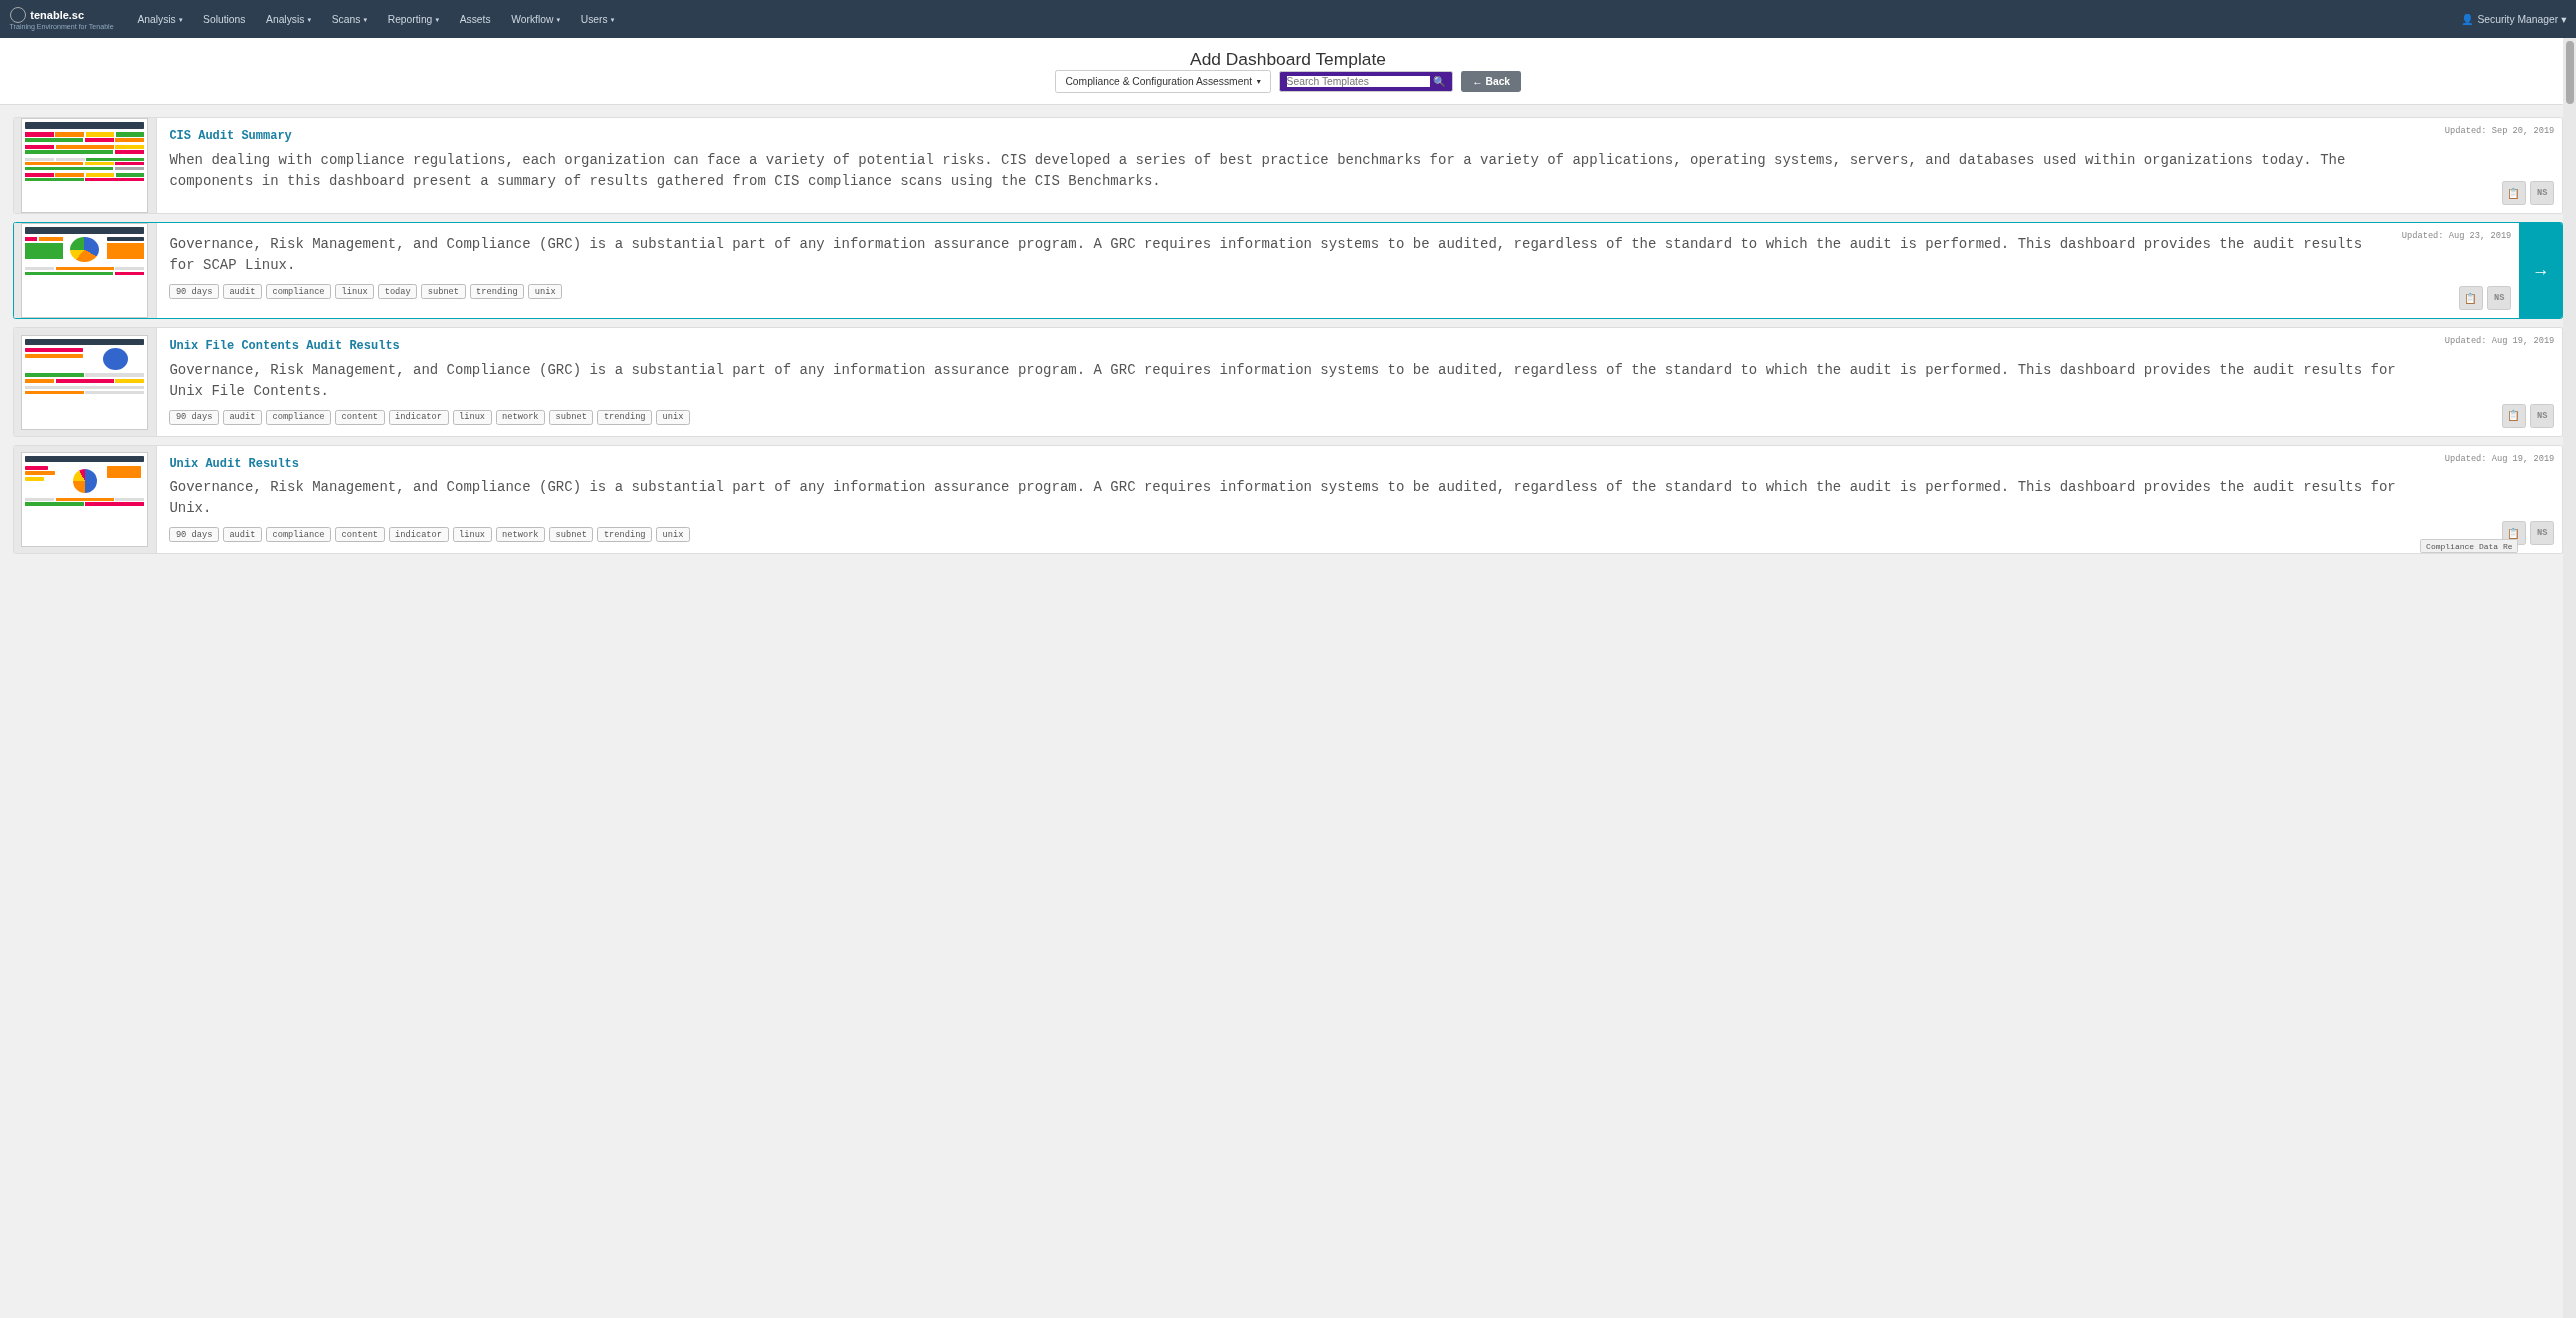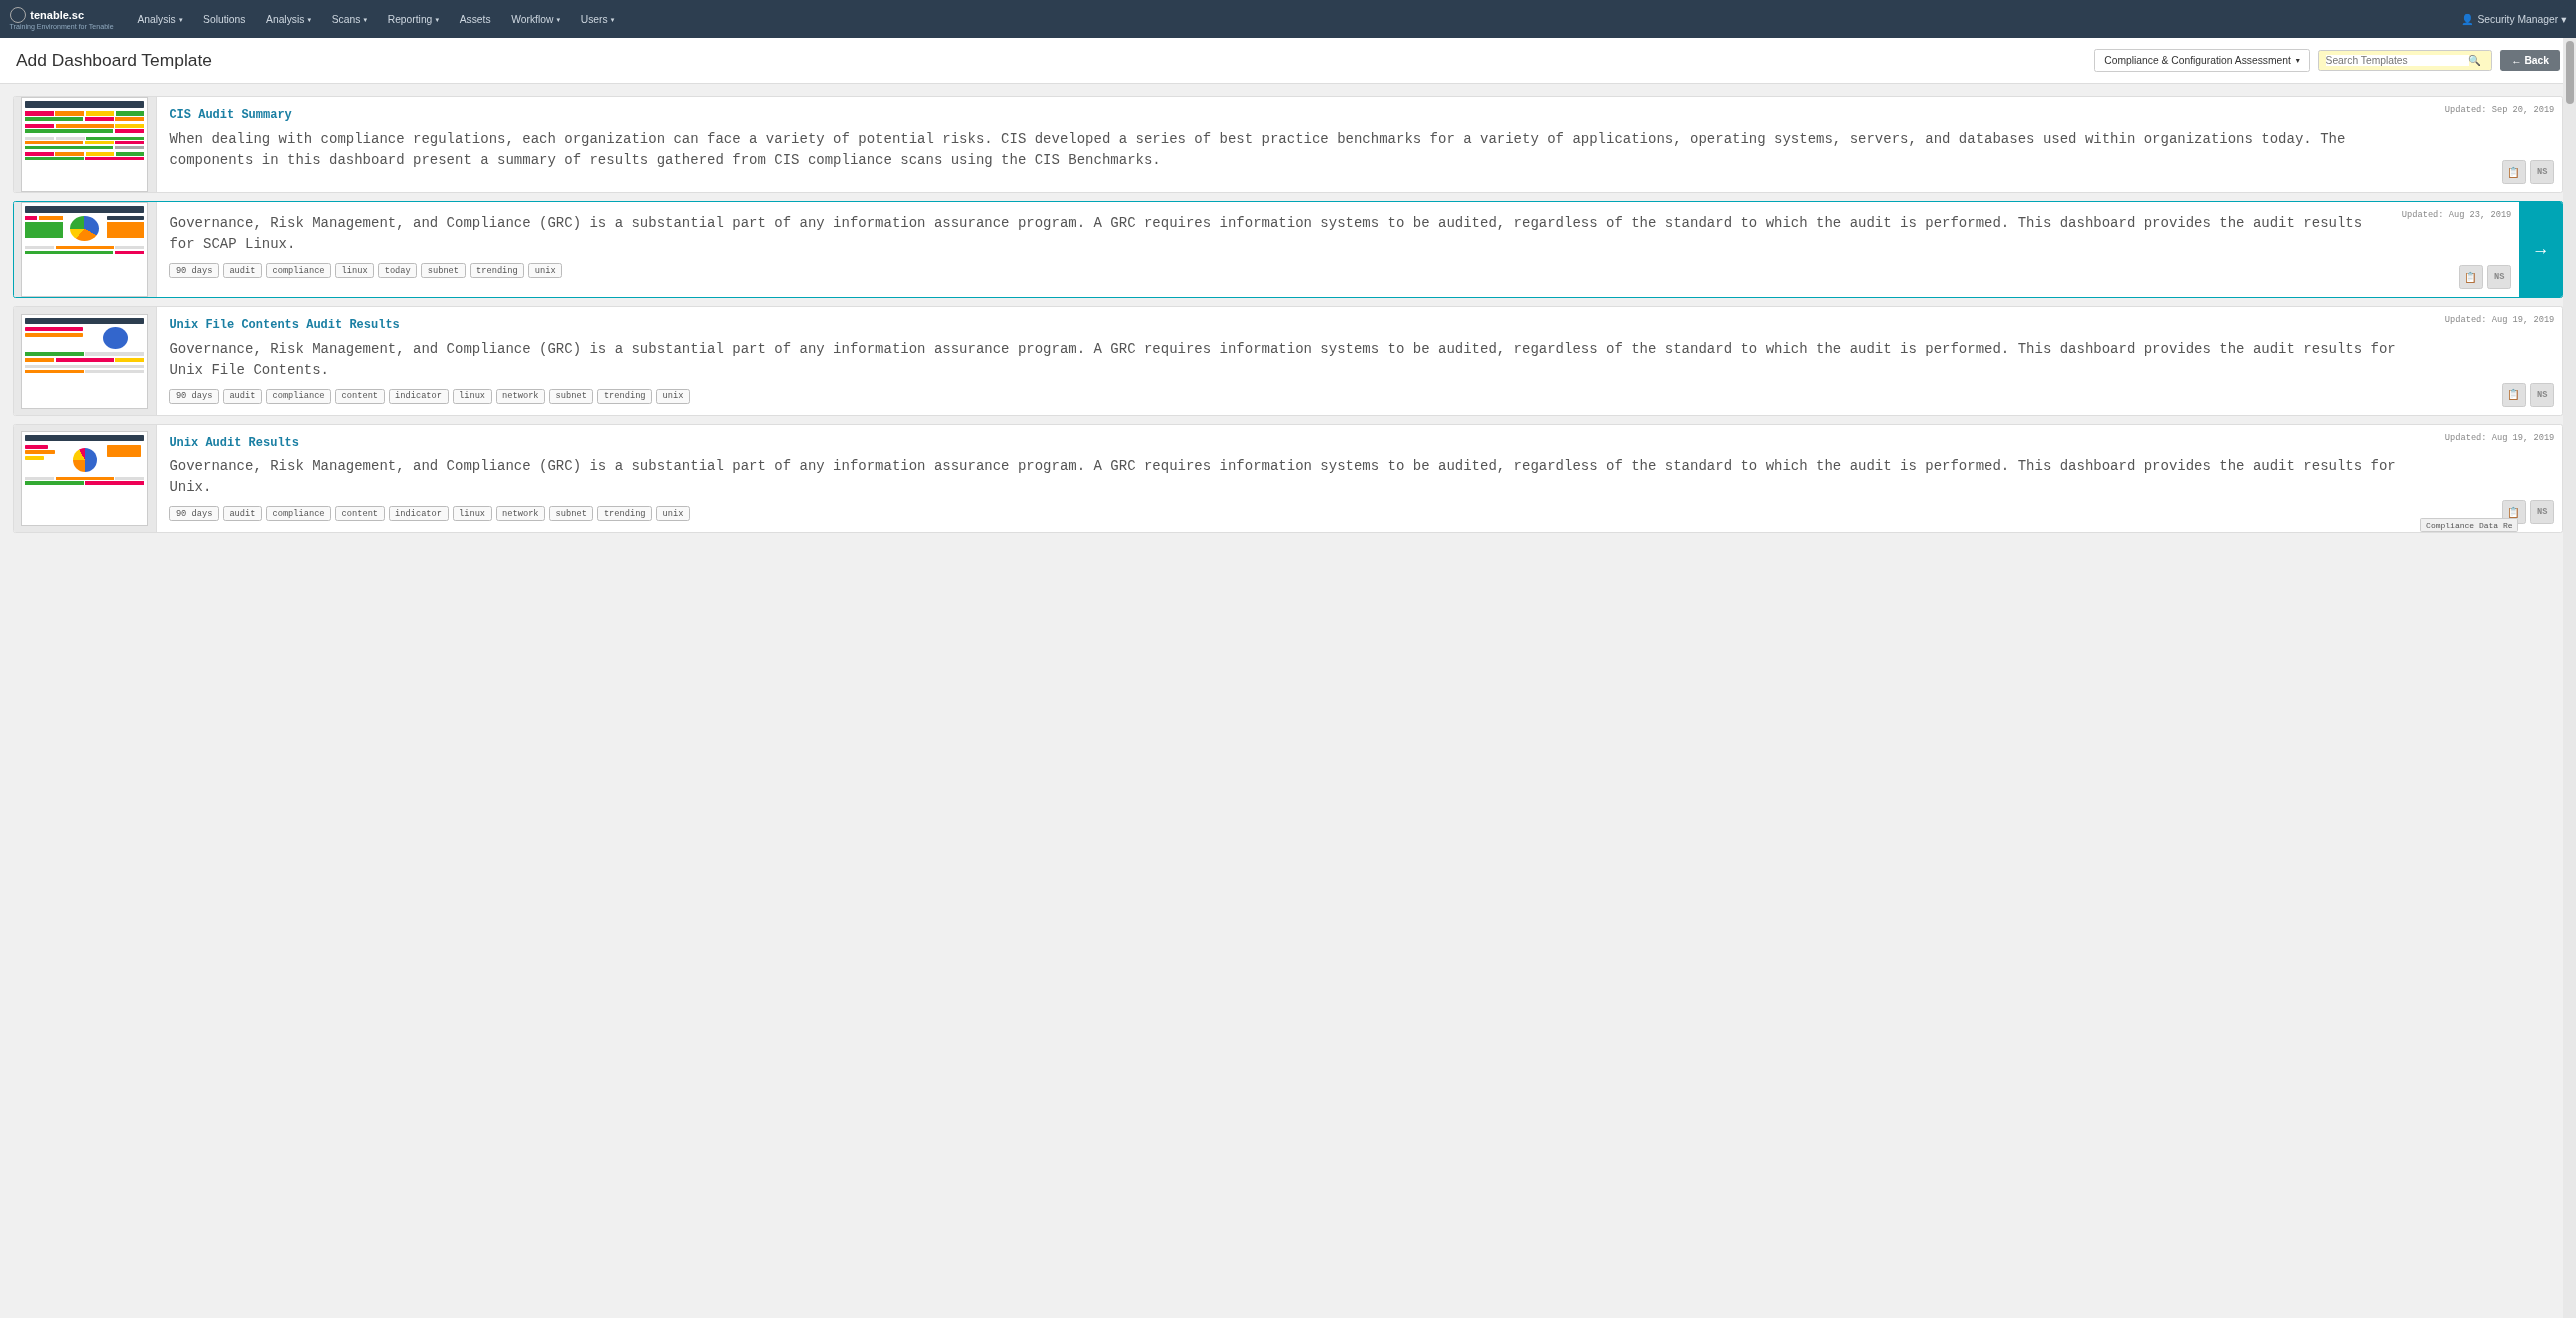--- a/index.html
+++ b/index.html
@@ -71,20 +71,21 @@
     }
 
     
     .page-header {
       background: #fff;
       padding: 11px 16px;
       display: flex;
       align-items: center;
       justify-content: space-between;
       border-bottom: 0.8px solid #ddd;
+      flex-direction: column;
     }
     .page-title {
       font-size: 17.4px;
       font-weight: 300;
       color: #333;
     }
     .header-controls {
       display: flex;
       align-items: center;
       gap: 8px;
@@ -101,23 +102,24 @@
       align-items: center;
       gap: 4.8px;
       min-width: 206px;
     }
     .dropdown-btn .caret { margin-left: auto; font-size: 8px; }
     .search-box {
       display: flex;
       align-items: center;
       border: 0.8px solid #ccc;
       border-radius: 2.4px;
-      background: #fef9c3;
+      background: #4c1d95;
       padding: 3.2px 6.3px;
       min-width: 174px;
+      justify-content: space-between;
     }
     .search-box input {
       border: none;
       outline: none;
       font-size: 10.3px;
       width: 143px;
       color: #999;
     }
     .search-icon { color: #888; font-size: 10.3px; }
     .back-btn {

